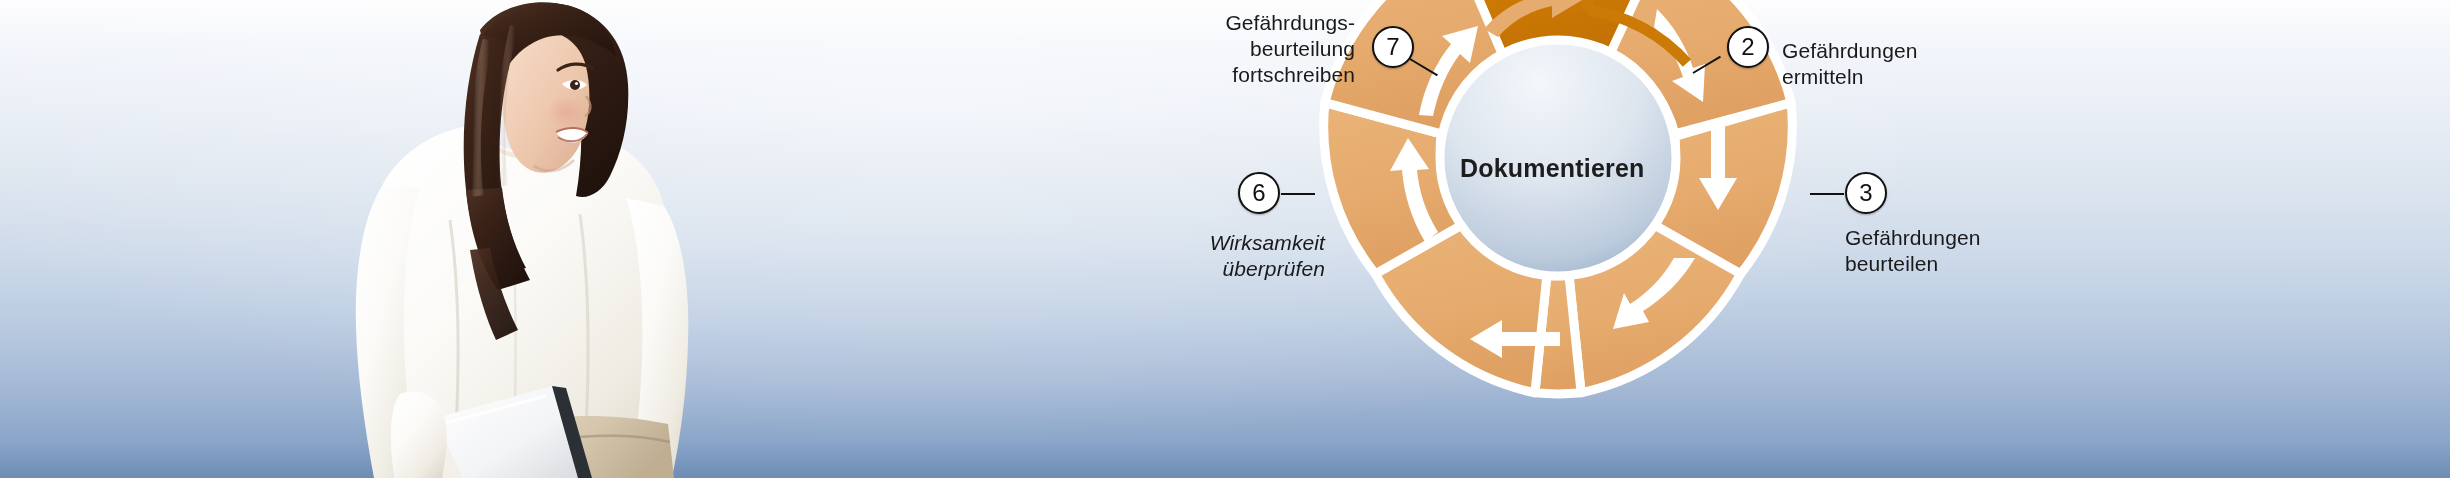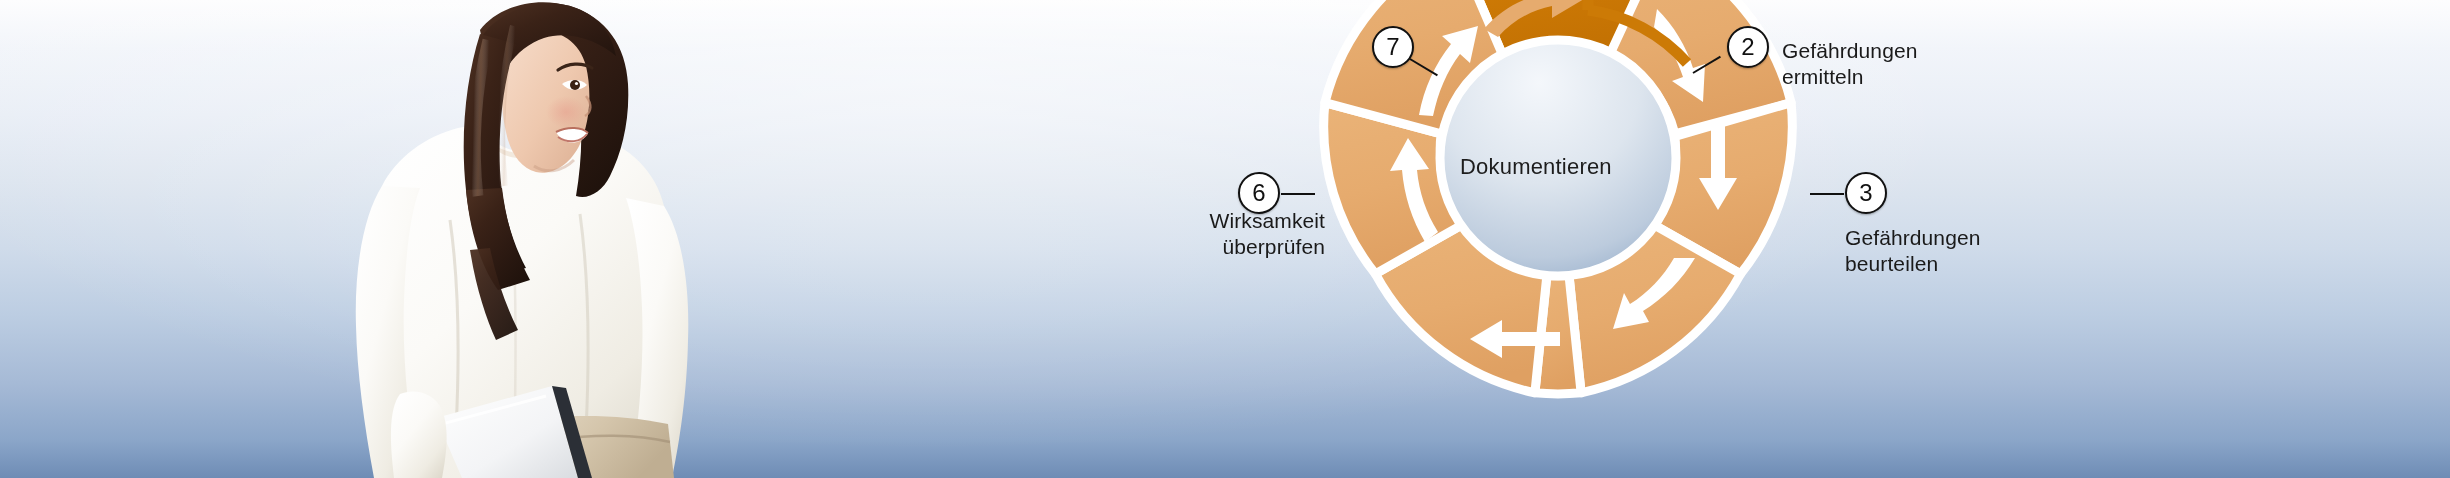--- a/index.html
+++ b/index.html
@@ -45,21 +45,21 @@
     box-sizing:border-box;
     display:flex;align-items:center;justify-content:center;
     font-size:24px;font-weight:400;color:#111;
     font-family:"Liberation Sans","DejaVu Sans",sans-serif;
     box-shadow:0 1px 2px rgba(0,0,0,.28);
   }
 
   .leader{position:absolute;z-index:5;background:#111;height:2px;transform-origin:0 50%;}
   .center-text{
     position:absolute;z-index:6;color:#1d1d1d;
-    font-size:22px;font-weight:400;letter-spacing:.2px;white-space:nowrap;
+    font-size:25px;font-weight:700;letter-spacing:.2px;white-space:nowrap;
   }
 </style>
 </head>
 <body>
 
 <div id="stage">
 
   <div id="photo">
     <svg width="420" height="478" viewBox="0 0 420 478" xmlns="http://www.w3.org/2000/svg">
       <defs>
@@ -272,26 +272,29 @@
                  L152 148 L188 138 L180 175 L170 166 C157 183 148 204 143 228 Z" transform="translate(2,0)"></path>
       </g>
 
       <path d="M300 122 A160 160 0 0 1 399 175" fill="none" stroke="#cc7a06" stroke-width="11" stroke-linecap="butt"></path>
       <path d="M300 122 L300 78" fill="none" stroke="#cc7a06" stroke-width="11"></path>
     </svg>
   </div>
 
   <div class="center-text" id="hubLabel" style="left:1460px;top:154px;">Dokumentieren</div>
 
+  <div class="label right" style="left:1090px;top:10px;width:265px;">Gefährdungs-
+beurteilung
+fortschreiben</div>
   <div class="numbadge" style="left:1372px;top:26px;">7</div>
   <div class="leader" style="left:1410px;top:58px;width:32px;transform:rotate(31deg);"></div>
 
   <div class="numbadge" style="left:1238px;top:172px;">6</div>
   <div class="leader" style="left:1281px;top:193px;width:34px;"></div>
-  <div class="label right" style="left:1060px;top:208px;width:265px;">Wirksamkeit
+  <div class="label right" style="left:1060px;top:230px;width:265px;font-style:italic;">Wirksamkeit
 überprüfen</div>
 
   <div class="numbadge" style="left:1727px;top:26px;">2</div>
   <div class="leader" style="left:1693px;top:72px;width:32px;transform:rotate(-31deg);"></div>
   <div class="label left" style="left:1782px;top:26px;width:280px;">Gefährdungen
 ermitteln</div>
 
   <div class="numbadge" style="left:1845px;top:172px;">3</div>
   <div class="leader" style="left:1810px;top:193px;width:34px;"></div>
   <div class="label left" style="left:1845px;top:213px;width:280px;">Gefährdungen

